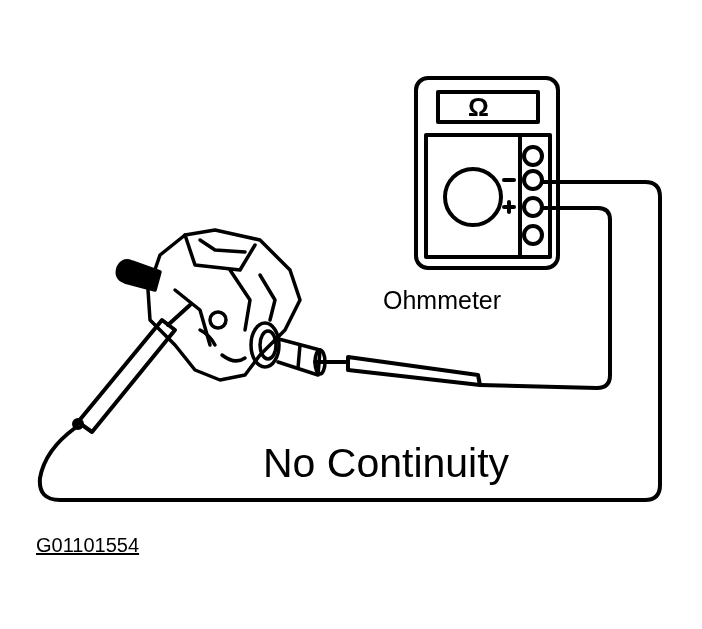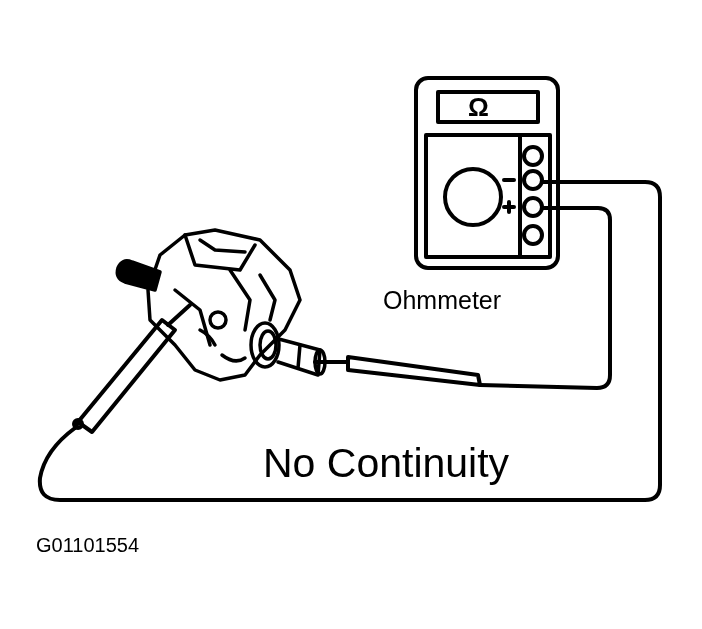--- a/index.html
+++ b/index.html
@@ -1,21 +1,21 @@
 <!DOCTYPE html>
 <html><head>
 <meta charset="utf-8">
 <style>
   html, body { margin: 0; padding: 0; background: #ffffff; }
   body { width: 702px; height: 629px; position: relative; overflow: hidden; font-family: "Liberation Sans", sans-serif; }
   svg { position: absolute; left: 0; top: 0; }
   .label { position: absolute; color: #000; white-space: nowrap; }
   .ohm-label { left: 371px; top: 286px; font-size: 25px; margin-left: 12px; }
   .nc-label { left: 263px; top: 440px; font-size: 41px; }
-  .fig-id { left: 36px; top: 534px; font-size: 20px; }
+  .fig-id { left: 36px; top: 534px; font-size: 20px; text-decoration: underline; }
   .omega { position: absolute; left: 468px; top: 92px; font-size: 26px; font-weight: bold; }
 </style>
 </head>
 <body>
 
 <svg width="702" height="629" viewBox="0 0 702 629">
   <g fill="none" stroke="#000" stroke-width="4" stroke-linejoin="round" stroke-linecap="round">
 
     <rect x="416" y="78" width="142" height="190" rx="12" ry="12"></rect>
 

